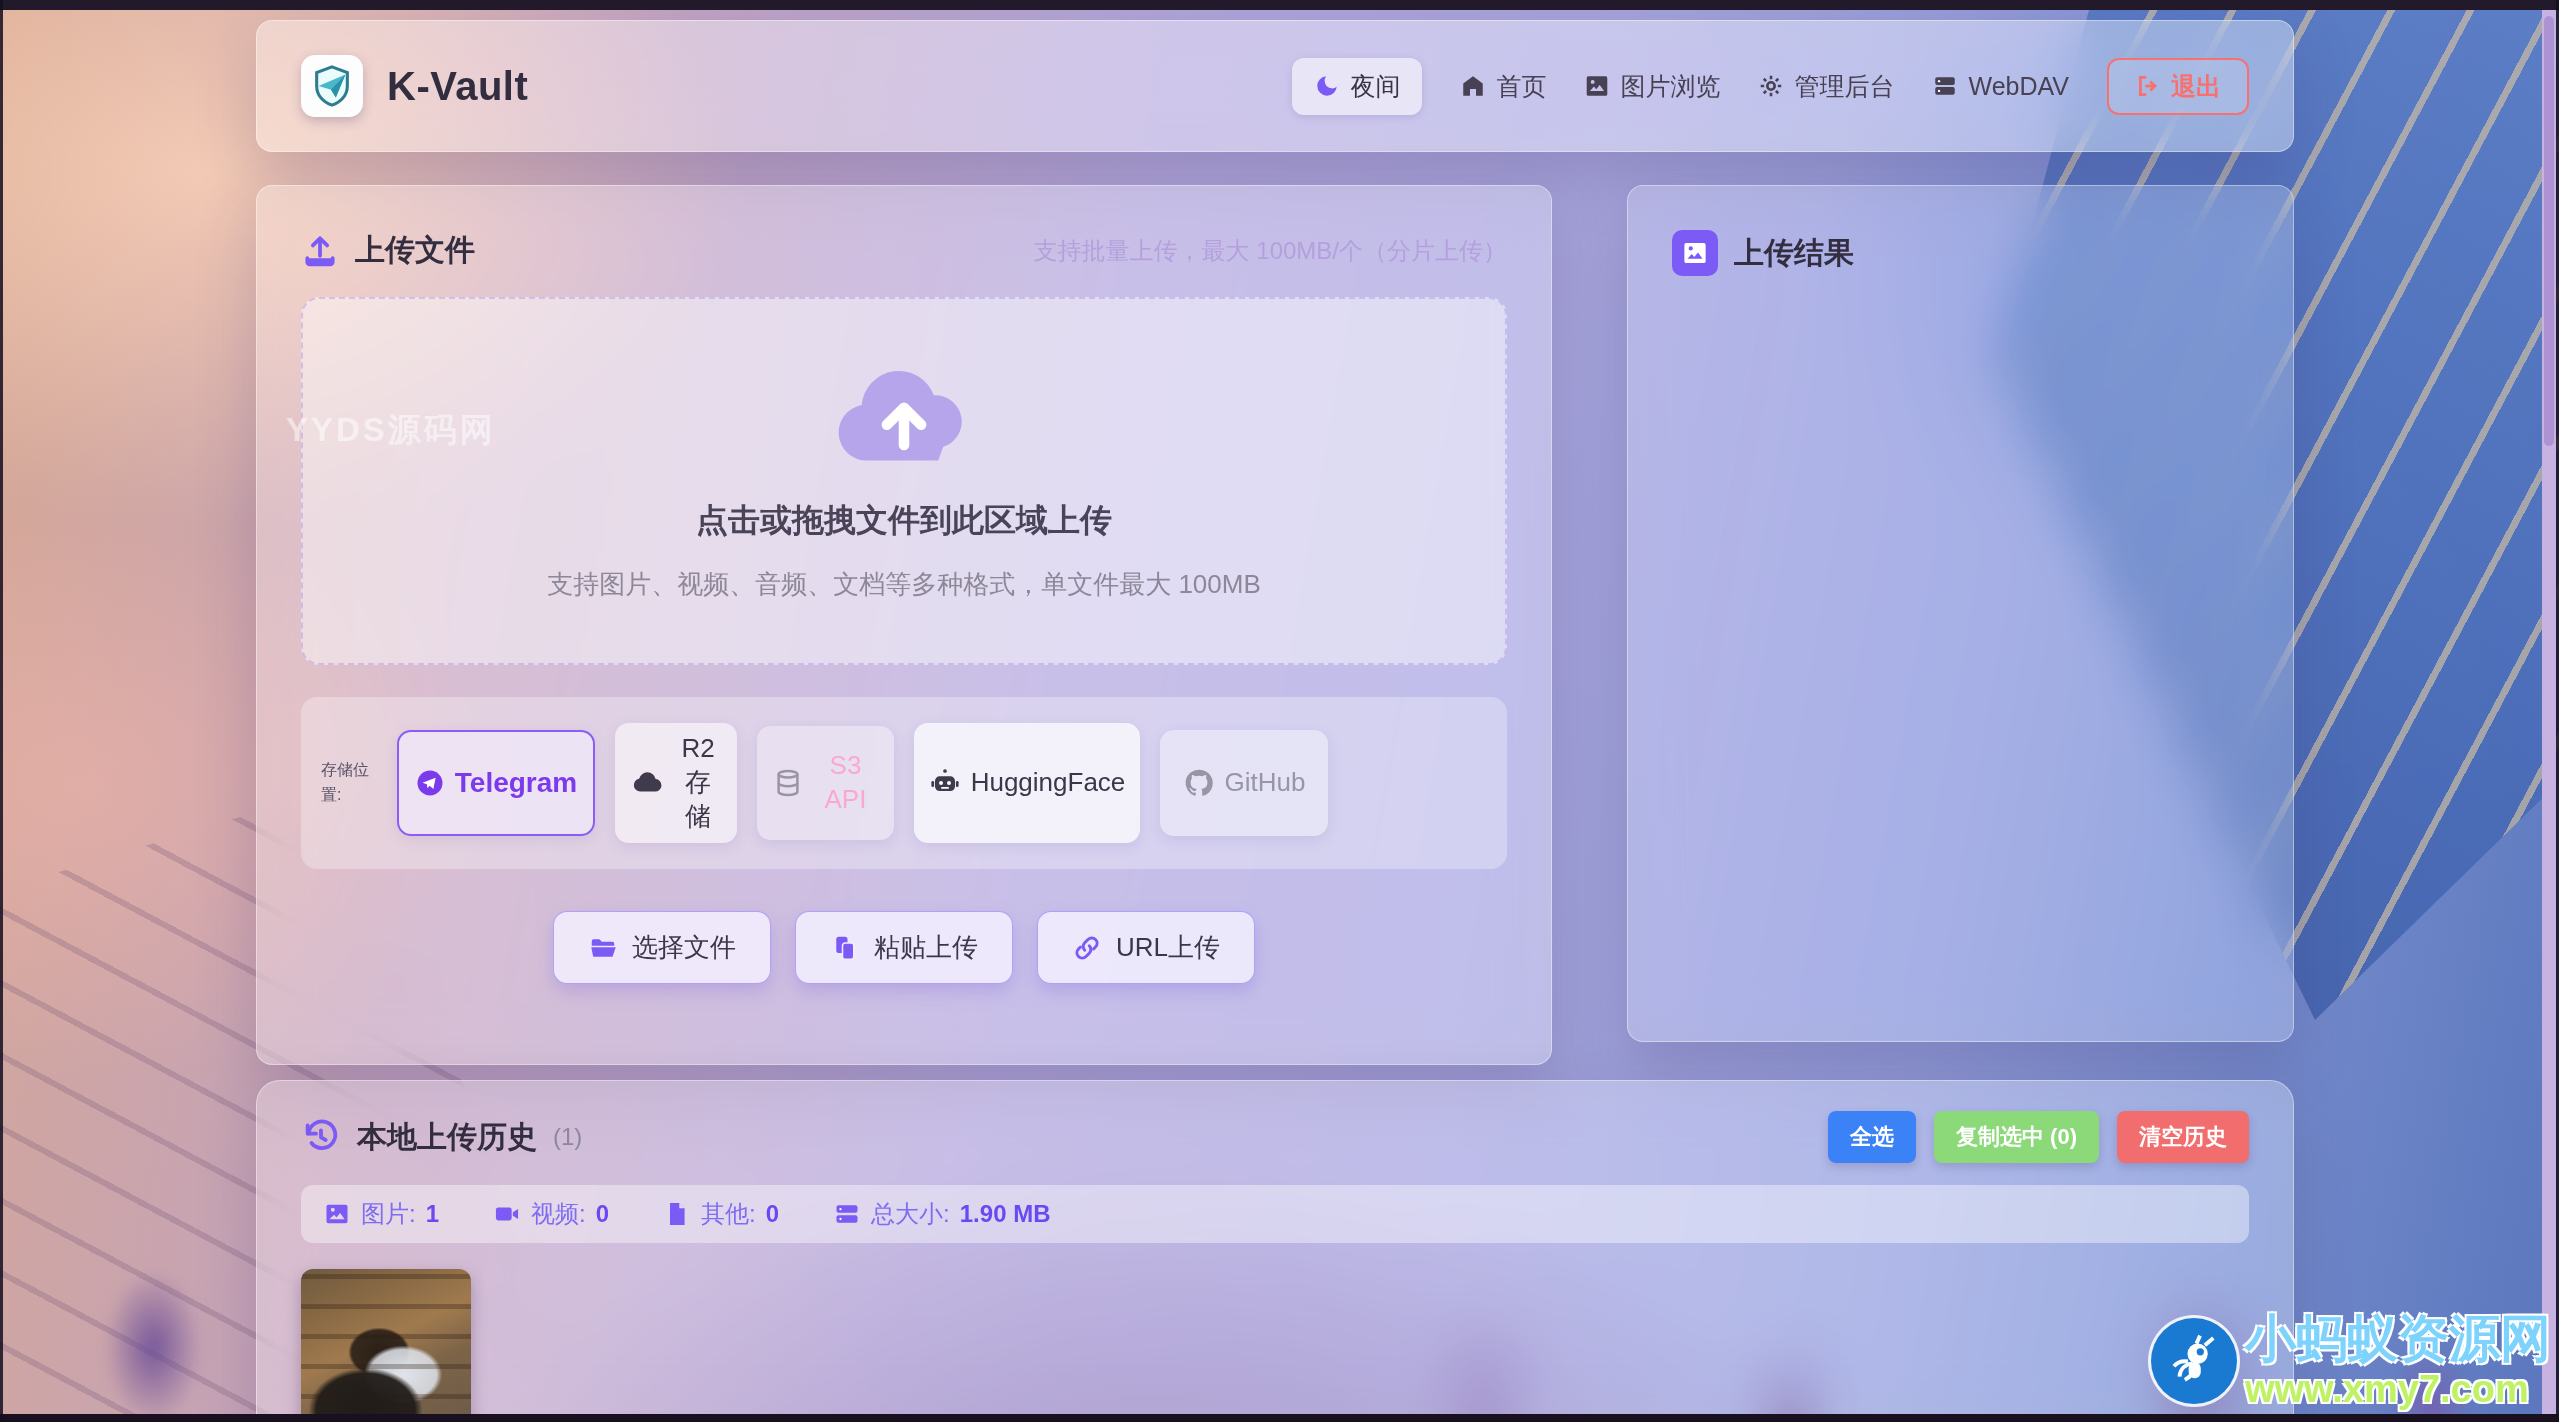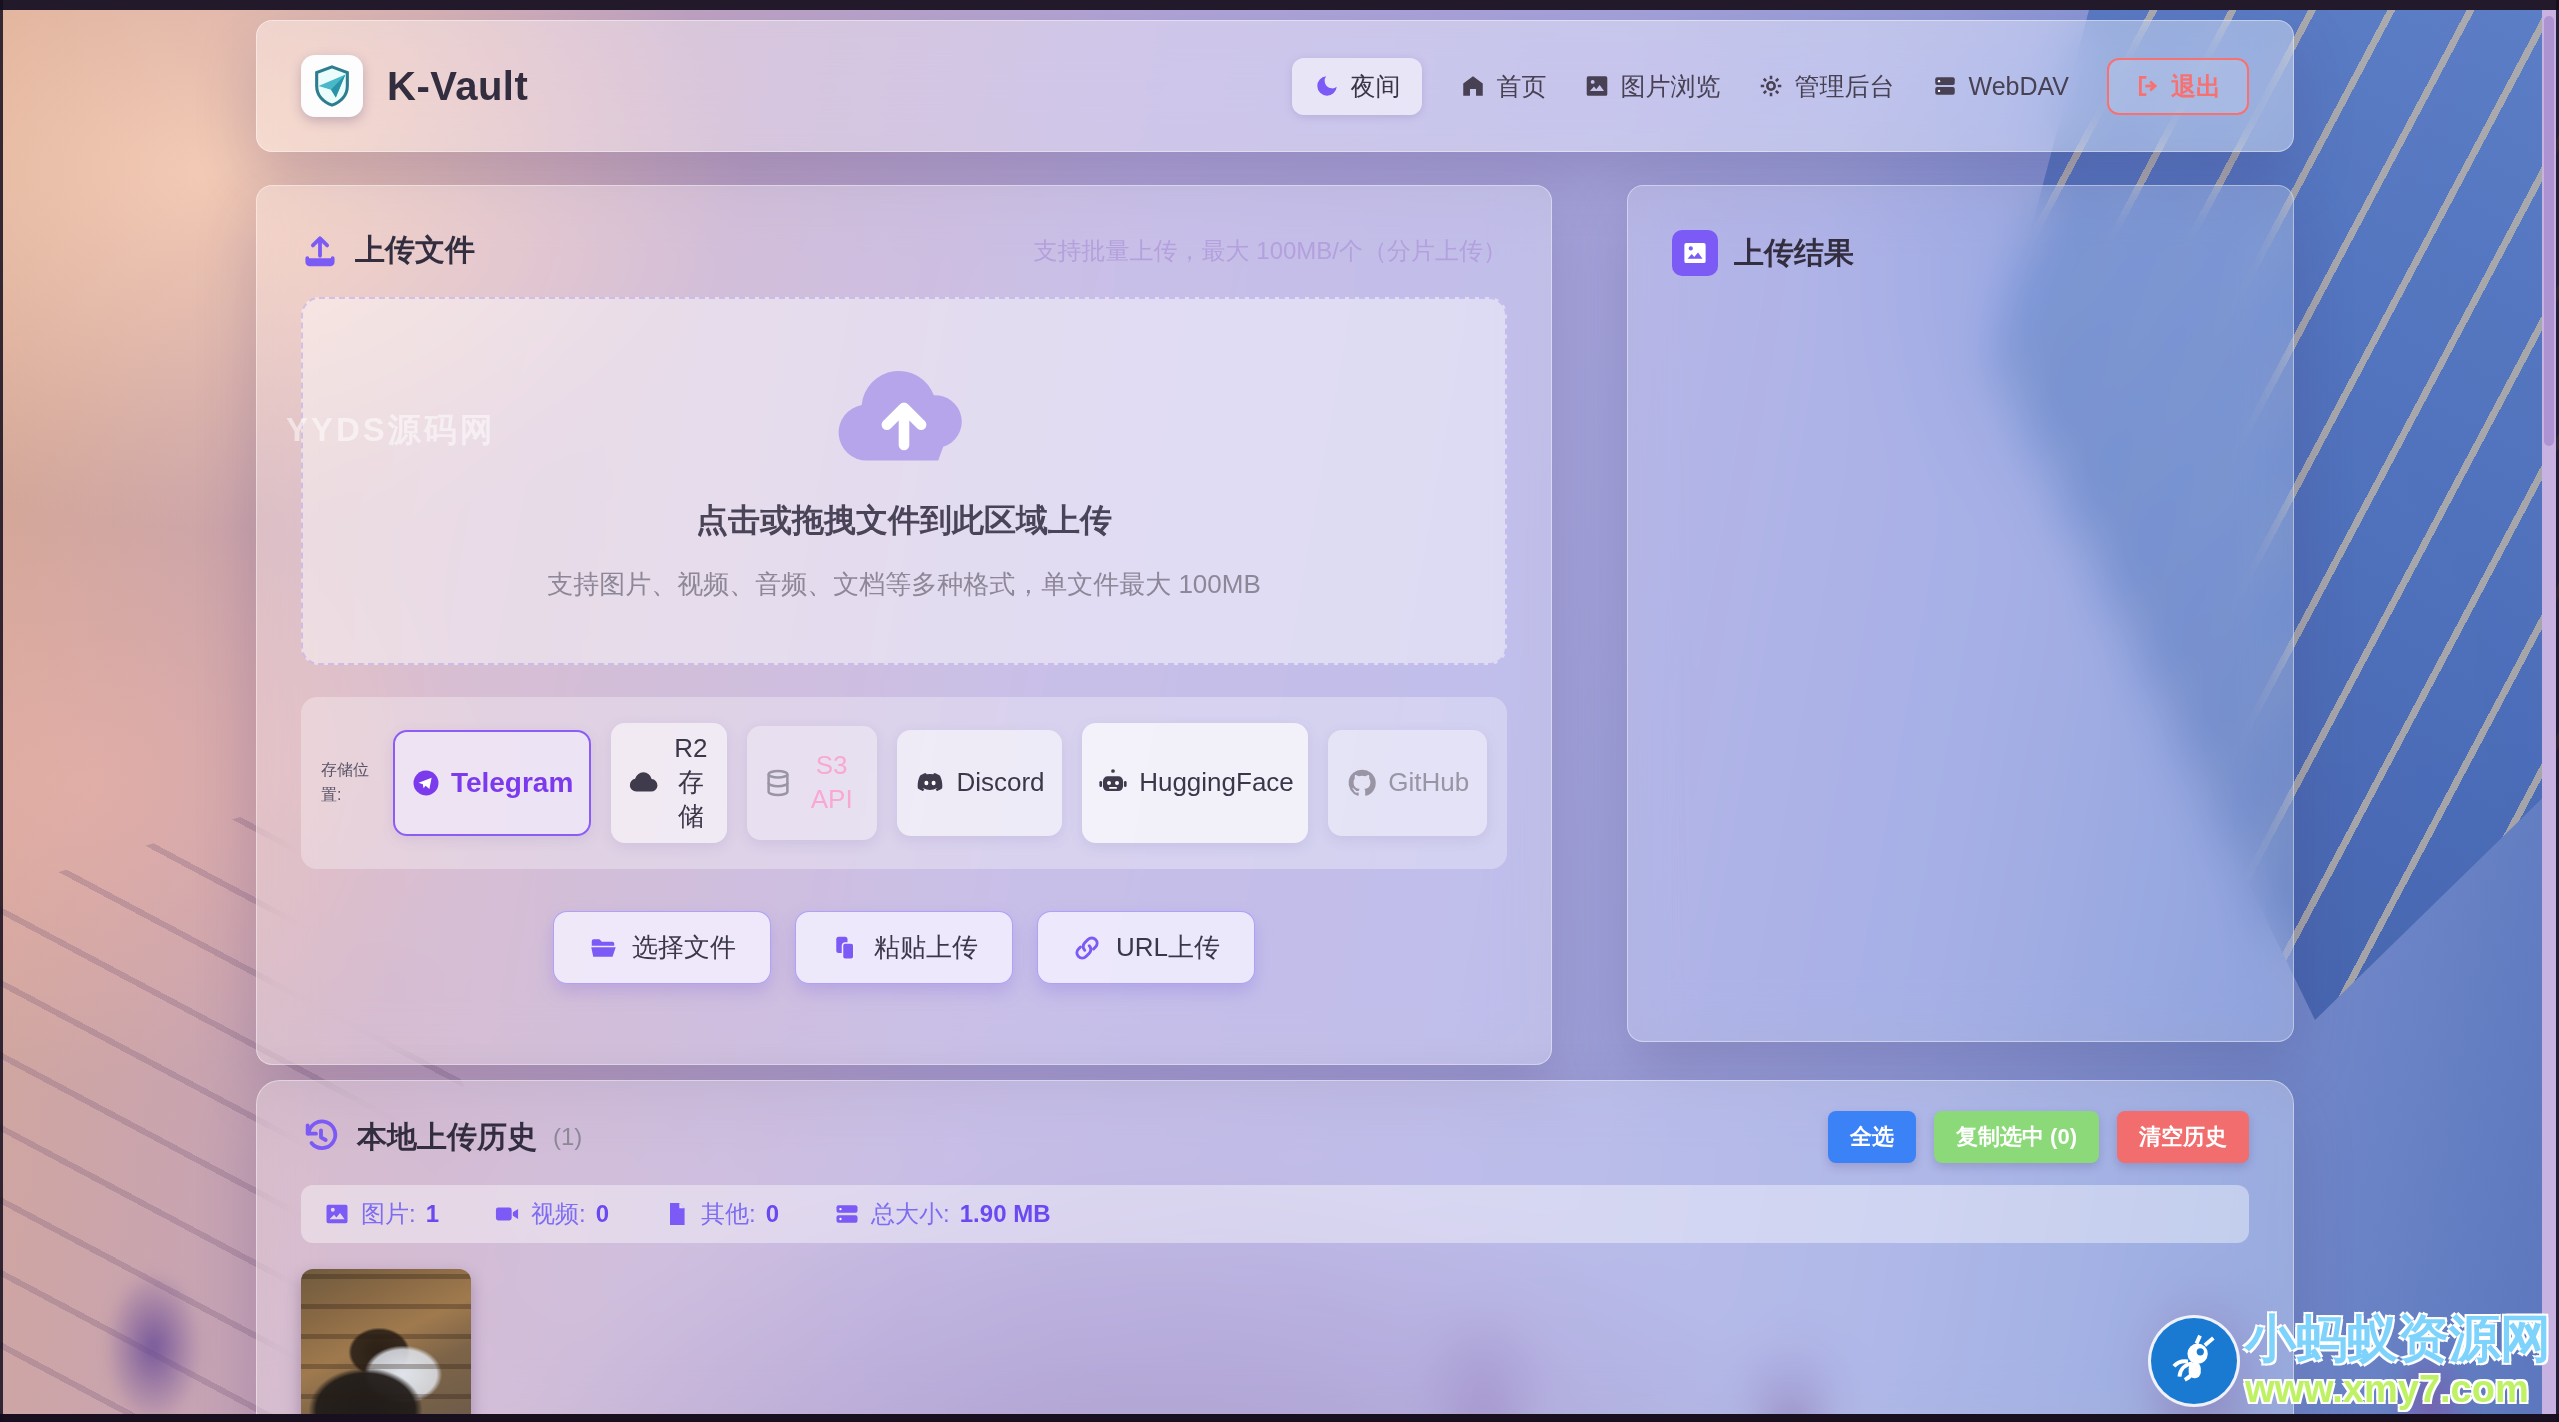--- a/index.html
+++ b/index.html
@@ -245,30 +245,20 @@
         <span class="icon">
           <svg width="30" height="30" viewBox="0 0 24 24" fill="none" stroke="#9a95a5" stroke-width="2">
             <ellipse cx="12" cy="5" rx="7.5" ry="2.6"></ellipse>
             <path d="M4.5 5v7c0 1.4 3.4 2.6 7.5 2.6s7.5-1.2 7.5-2.6V5"></path>
             <path d="M4.5 12v7c0 1.4 3.4 2.6 7.5 2.6s7.5-1.2 7.5-2.6v-7"></path>
           </svg>
         </span>
         <span class="txt">S3 API</span>
       </div>
 
-      <div class="sbtn sbtn-discord">
-        <span class="icon">
-          <svg width="32" height="32" viewBox="0 0 24 24" fill="#3f3a4c">
-              <path d="M4.5 6.5C6.5 5 9 4.5 9 4.5l.4 1a12 12 0 0 1 5.2 0l.4-1s2.5.5 4.5 2c1.6 3.2 2 6.8 1.6 9.4-1.6 1.4-4 2.1-4 2.1l-.8-1.4c.5-.2 1.3-.6 1.3-.6l-.3-.3a10.5 10.5 0 0 1-10.6 0l-.3.3s.8.4 1.3.6L6.9 18s-2.4-.7-4-2.1c-.4-2.6 0-6.2 1.6-9.4z"></path>
-              <ellipse cx="9.3" cy="12" rx="1.5" ry="1.7" fill="#fff"></ellipse>
-              <ellipse cx="14.7" cy="12" rx="1.5" ry="1.7" fill="#fff"></ellipse>
-            </svg>
-        </span>
-        <span class="txt">Discord</span>
-      </div>
 
       <div class="sbtn sbtn-hf">
         <span class="icon">
           <svg width="32" height="32" viewBox="0 0 24 24" fill="#3f3a4c">
               <path d="M12 2.5v3"></path>
               <circle cx="12" cy="3" r="1.4"></circle>
               <rect x="4.5" y="7" width="15" height="11" rx="3.5"></rect>
               <rect x="1.8" y="10.5" width="2" height="4.5" rx="1"></rect>
               <rect x="20.2" y="10.5" width="2" height="4.5" rx="1"></rect>
               <circle cx="9" cy="12" r="1.5" fill="#fff"></circle>

